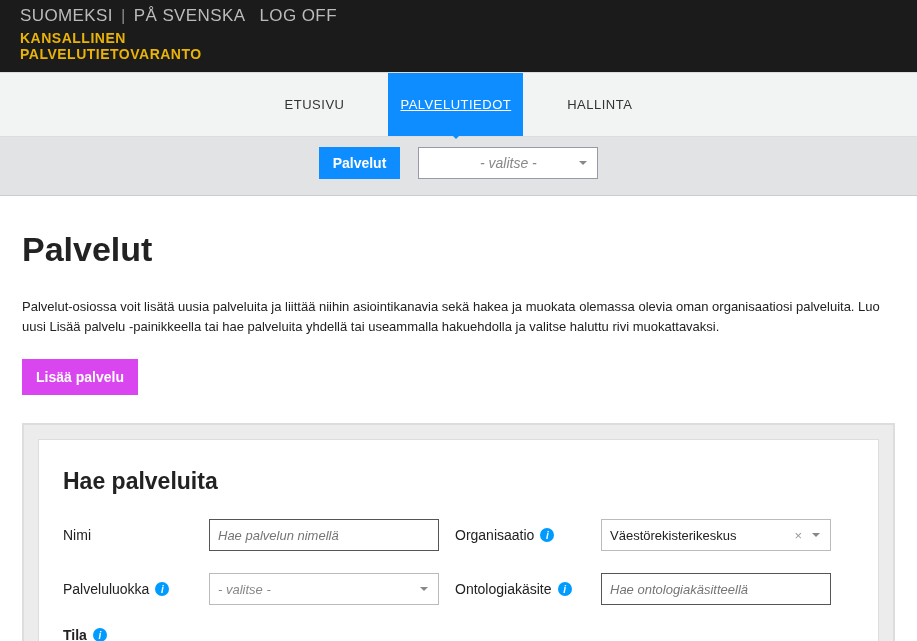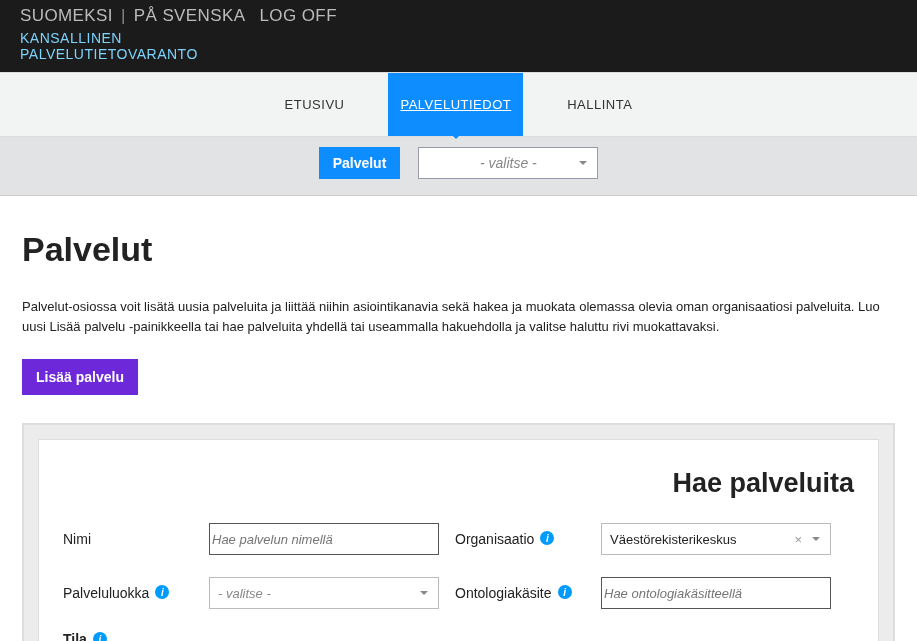--- a/index.html
+++ b/index.html
@@ -19,22 +19,22 @@
   .topbar .lang-row {
     display: flex;
     gap: 4px;
     font-size: 17px;
     letter-spacing: .4px;
     padding-bottom: 4px;
   }
   .topbar .lang-row span { color: #bbb; cursor: pointer; }
   .topbar .lang-sep::after { content: "|"; color: #888; margin: 0 4px; }
   .topbar .brand {
-    color: #7dd3fc;
-    font-weight: 400;
+    color: #eab308;
+    font-weight: 700;
     font-size: 14px;
     line-height: 1.15;
     letter-spacing: .5px;
   }
 
   
   .navbar {
     background: #f2f3f3;
     border-top: 1px solid #ddd;
     border-bottom: 1px solid #ddd;
@@ -116,21 +116,21 @@
     font-weight: 900;
     margin-bottom: 28px;
   }
   .content p.lead {
     font-size: 13px;
     line-height: 1.55;
     max-width: 870px;
     margin-bottom: 22px;
   }
   .btn-primary {
-    background: #6d28d9;
+    background: #d946ef;
     color: #fff;
     font-weight: 700;
     font-size: 14px;
     border: none;
     padding: 10px 14px;
     cursor: pointer;
   }
 
   
   .panel-outer {
@@ -138,55 +138,55 @@
     border: 2px solid #ddd;
     background: #ececec;
     padding: 14px;
   }
   .panel {
     background: #fff;
     border: 1px solid #ddd;
     padding: 28px 24px 24px;
   }
   .panel h2 {
-    font-size: 27px;
+    font-size: 23px;
     font-weight: 900;
     margin-bottom: 24px;
-    text-align: right;
   }
   .form-grid {
     display: grid;
     grid-template-columns: 130px 230px 130px 230px;
     column-gap: 16px;
     row-gap: 22px;
     align-items: center;
   }
   .form-label {
     font-size: 14px;
     color: #222;
     display: flex;
+    align-items: center;
     gap: 6px;
   }
   .info-icon {
     width: 14px; height: 14px;
     border-radius: 50%;
     background: #009bff;
     color: #fff;
     display: inline-flex;
     align-items: center;
     justify-content: center;
     font-size: 10px;
     font-weight: bold;
     font-style: italic;
     cursor: help;
   }
   .text-input {
     height: 32px;
     border: 1px solid #555;
-    padding: 0 2px;
+    padding: 0 8px;
     font-size: 13px;
     width: 100%;
     font-style: italic;
     color: #888;
   }
   .select-box {
     height: 32px;
     border: 1px solid #bbb;
     background: #fff;
     display: flex;

